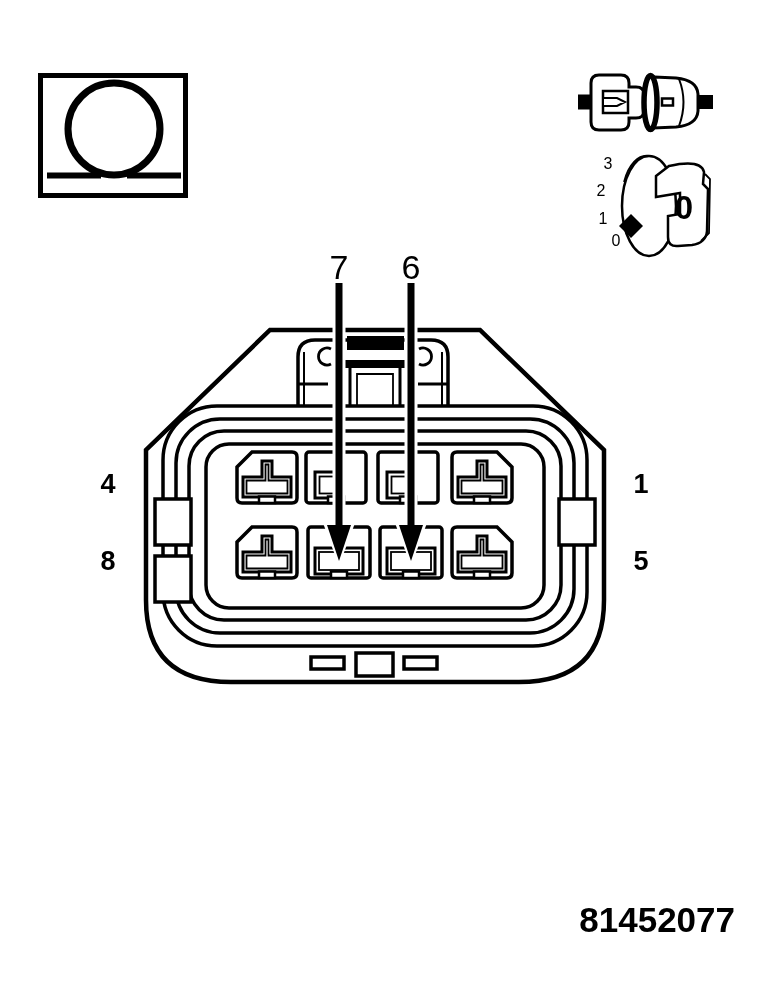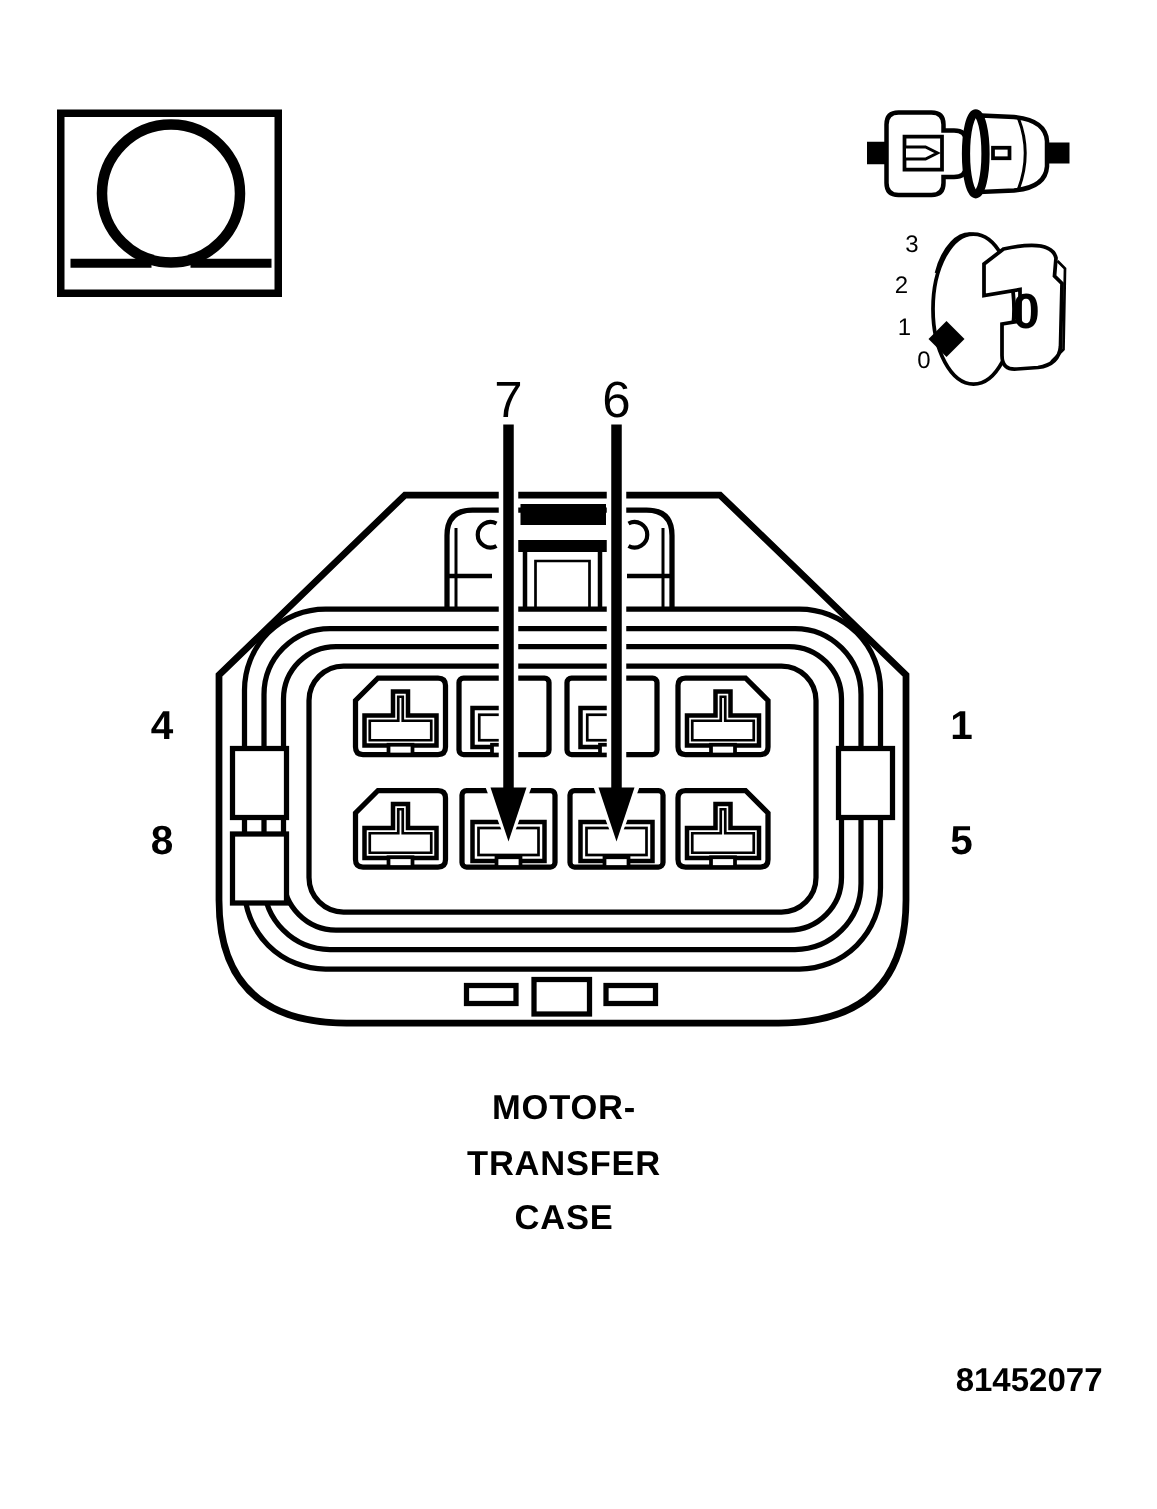--- a/index.html
+++ b/index.html
@@ -17,21 +17,21 @@
   .pin-num{font-size:27px;font-weight:700;}
   .dial-num{font-size:16px;font-weight:400;}
   .key-zero{font-size:33px;font-weight:700;}
   .caption{
     position:absolute;left:376px;top:720px;transform:translateX(-50%);
     text-align:center;font-size:23px;font-weight:700;line-height:36.5px;
     letter-spacing:0.5px;
   }
   .partnum{
     position:absolute;left:735px;top:920px;transform:translate(-100%,-50%);
-    font-size:22px;font-weight:700;white-space:nowrap;
+    font-size:35px;font-weight:700;white-space:nowrap;
   }
 </style>
 </head>
 <body>
 
 <div class="screen">
 
   <svg class="art" width="771" height="1006" viewBox="0 0 771 1006" fill="none" stroke="#000" stroke-linecap="butt" stroke-linejoin="miter">
 
     <defs>
@@ -147,21 +147,16 @@
   <span class="lbl key-zero" style="left:684px;top:207px;">0</span>
 
   <span class="lbl callout-num" style="left:339px;top:267px;">7</span>
   <span class="lbl callout-num" style="left:411px;top:267px;">6</span>
 
   <span class="lbl pin-num" style="left:108px;top:484px;">4</span>
   <span class="lbl pin-num" style="left:641px;top:484px;">1</span>
   <span class="lbl pin-num" style="left:108px;top:561px;">8</span>
   <span class="lbl pin-num" style="left:641px;top:561px;">5</span>
 
-  <div class="caption">
-    <div>MOTOR-</div>
-    <div>TRANSFER</div>
-    <div>CASE</div>
-  </div>
 
   <span class="partnum">81452077</span>
 
 </div>
 
 </body></html>

